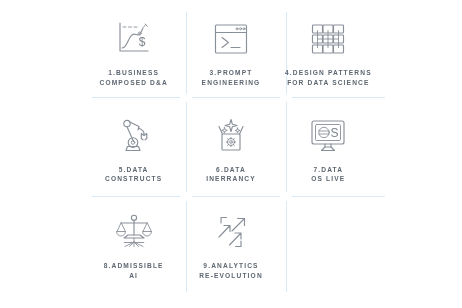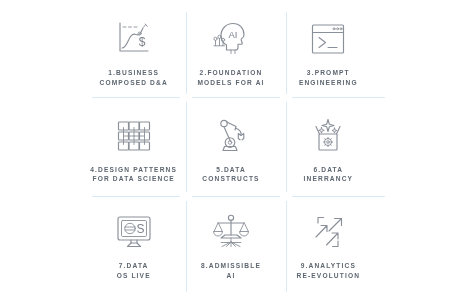--- a/index.html
+++ b/index.html
@@ -146,36 +146,20 @@
           <circle class="stroke-thin" cx="25.6" cy="13.6" r="1.5"></circle>
           <path class="stroke-thin" d="M29.5 7.2 L31.6 4.6"></path>
           <path class="stroke-thin" d="M31.2 4 L33.3 6.4"></path>
           <text class="glyph-text" x="28" y="26" font-size="12" text-anchor="middle">$</text>
         </svg>
       </div>
       <div class="cell-label">1.BUSINESS
 COMPOSED D&amp;A</div>
     </div>
 
-    <div class="cell">
-      <div class="icon-wrap">
-        <svg width="40" height="38" viewBox="0 0 40 38">
-          <path class="stroke" d="M15.5 30 L15.5 25 C12 23 10 19.5 10 15.5 C10 8.8 15.2 3.5 22 3.5 C28.4 3.5 33 8.2 33 14.5 C33 16.8 32 18 30.8 18.6 C30.2 18.9 30 19.3 30.2 20 L31.2 23 C31.4 23.7 31 24.2 30.3 24.2 L27 24.2 L27 27.5 C27 29 26 30 24.5 30 L15.5 30 Z"></path>
-          <path class="stroke-thin" d="M20 30 L20 33.5 M24 30 L24 33.5"></path>
-          <text class="glyph-text" x="22" y="17.5" font-size="9.5" text-anchor="middle">AI</text>
-          <path class="stroke-thin" d="M4.5 20.5 L4.5 25.5 M8.5 18.5 L8.5 25.5 M12 21.5 L12 25.5"></path>
-          <circle class="stroke-thin" cx="4.5" cy="18.8" r="1.6"></circle>
-          <circle class="stroke-thin" cx="8.5" cy="16.8" r="1.6"></circle>
-          <circle class="stroke-thin" cx="12" cy="19.8" r="1.6"></circle>
-          <path class="stroke-thin" d="M3 25.8 L13.5 25.8"></path>
-        </svg>
-      </div>
-      <div class="cell-label">2.FOUNDATION
-MODELS FOR AI</div>
-    </div>
 
     <div class="cell">
       <div class="icon-wrap">
         <svg width="38" height="36" viewBox="0 0 38 36">
           <rect class="stroke" x="3.5" y="4" width="31" height="28" rx="1"></rect>
           <path class="stroke" d="M3.5 11.5 L34.5 11.5"></path>
           <circle class="stroke-thin" cx="25" cy="7.8" r="1"></circle>
           <circle class="stroke-thin" cx="28.6" cy="7.8" r="1"></circle>
           <circle class="stroke-thin" cx="32" cy="7.8" r="1"></circle>
           <path class="stroke" d="M10 16.5 L16.5 21.5 L10 26.5"></path>

